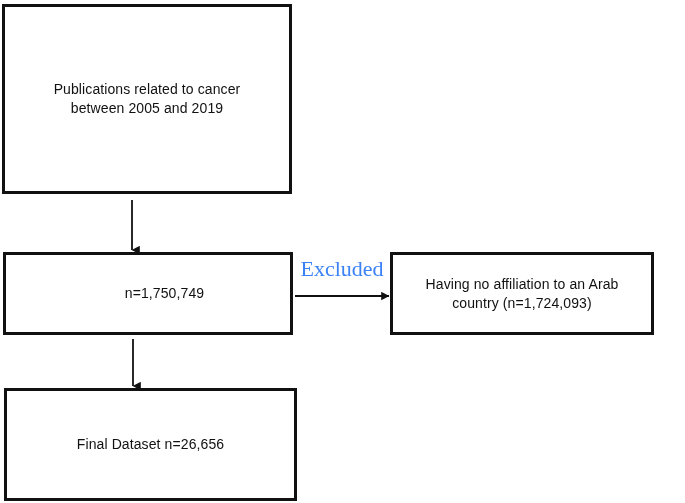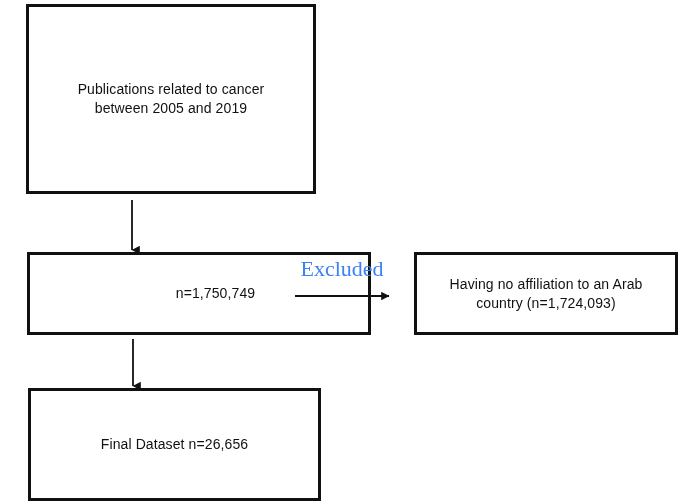--- a/index.html
+++ b/index.html
@@ -19,35 +19,34 @@
   }
   .box {
     position: absolute;
     box-sizing: border-box;
     background: #ffffff;
     border: 3px solid #111111;
     display: flex;
     align-items: center;
     justify-content: center;
     text-align: center;
-    margin-left: 24px;
   }
   .box-text {
     font-family: "Liberation Sans", sans-serif;
     font-size: 14px;
     line-height: 19px;
     color: #111111;
     letter-spacing: 0.1px;
     padding: 0 10px;
     white-space: pre-line;
   }
 
   
   #box-source   { left: 2px;   top: 4px;   width: 290px; height: 190px; }
-  #box-total    { left: 3px;   top: 252px; width: 344px; height: 83px; padding-left: 33px;  }
+  #box-total    { left: 3px;   top: 252px; width: 290px; height: 83px; padding-left: 33px;  }
   #box-excluded { left: 390px; top: 252px; width: 264px; height: 83px;  }
   #box-final    { left: 4px;   top: 388px; width: 293px; height: 113px; }
 
   
   #arrow-layer {
     position: absolute;
     left: 0;
     top: 0;
     width: 685px;
     height: 503px;

